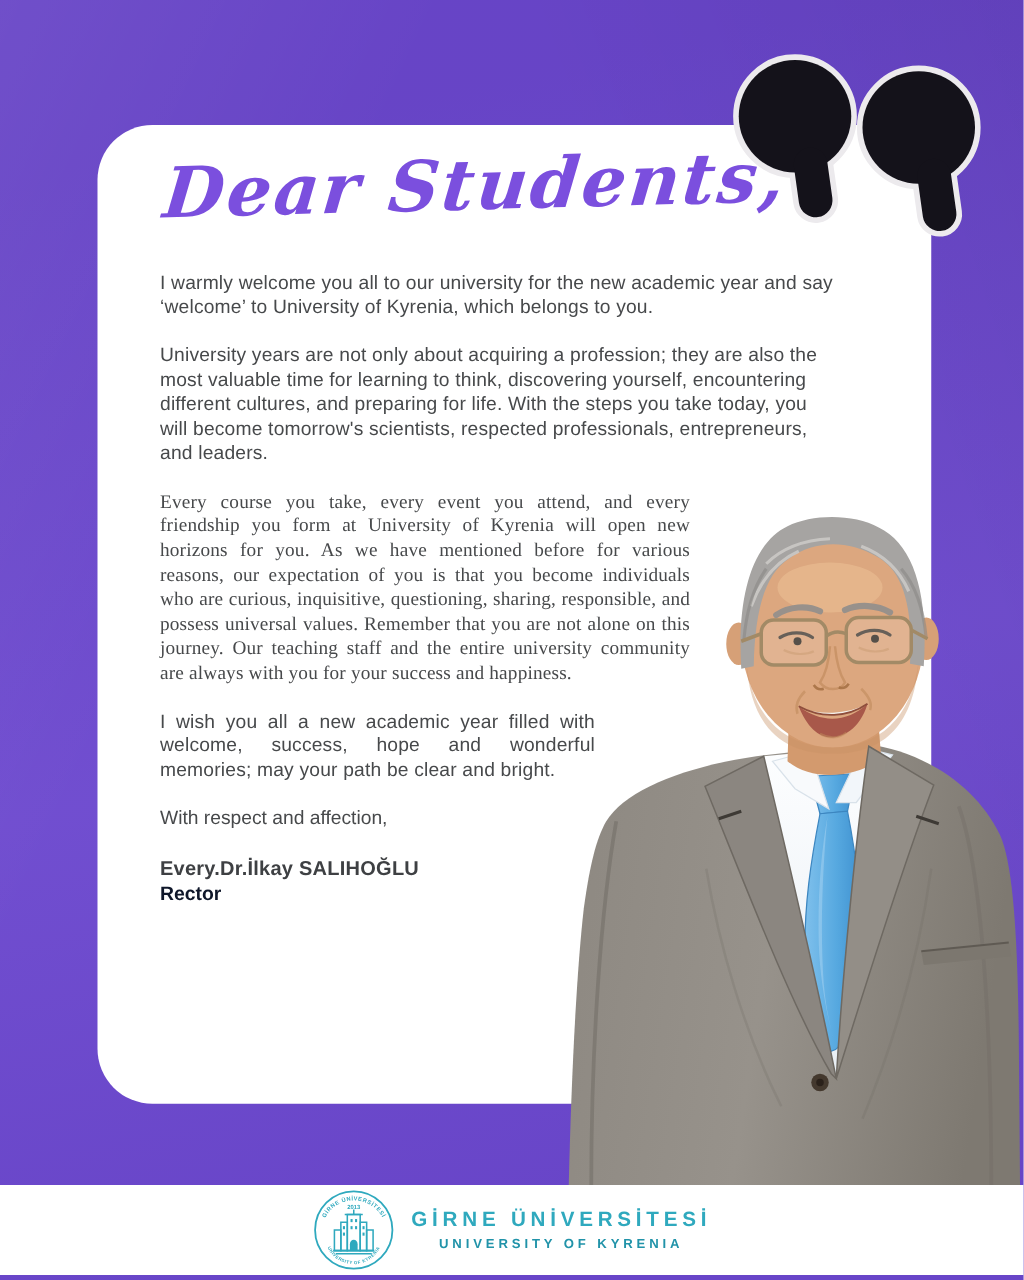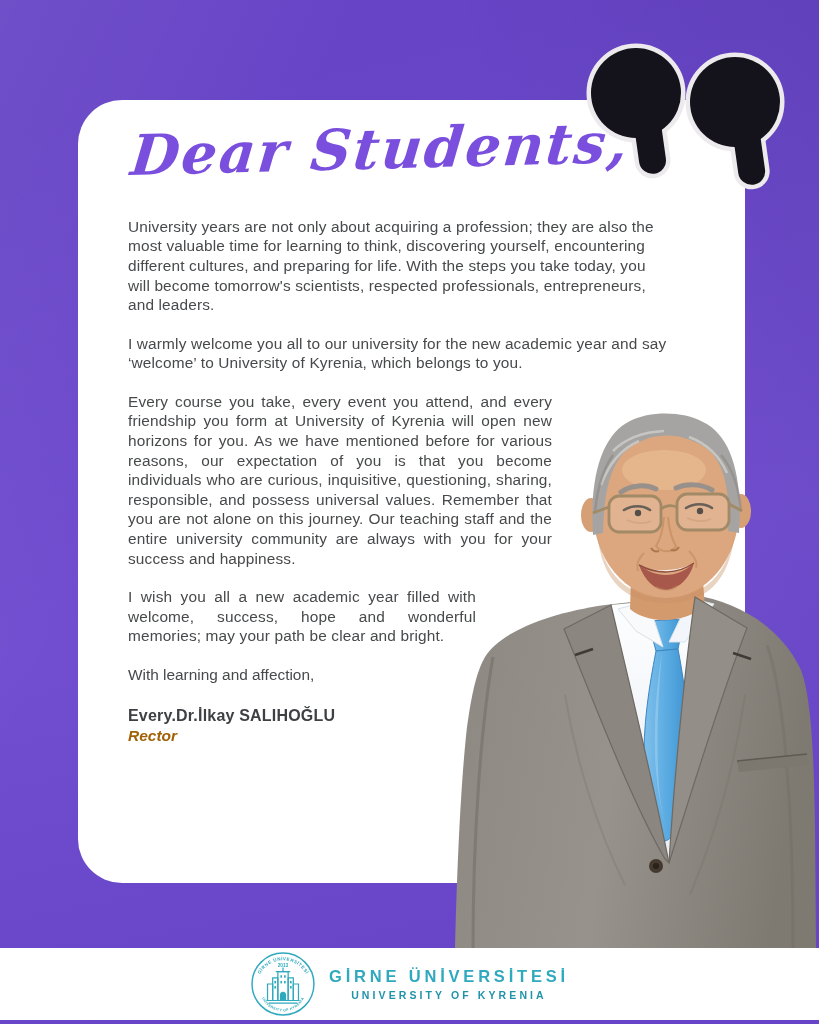--- a/index.html
+++ b/index.html
@@ -23,25 +23,25 @@
   .heading{
     font-family:"DejaVu Serif",serif;font-style:italic;font-weight:600;
     font-size:56px;line-height:1.12;color:#7B4FDE;margin:0 0 30px 0;
     letter-spacing:2px;transform:skewX(-7deg) rotate(-1.5deg);transform-origin:left bottom;
     white-space:nowrap;
   }
   .para{
     margin:0 0 19px 0;font-size:15.4px;line-height:19.6px;color:#47494B;
     letter-spacing:.15px;
   }
-  .para.narrow-a{width:424px;text-align:justify;}
+  .para.narrow-a{width:424px;text-align:justify;font-family:Liberation Serif, serif;}
   .para.narrow-b{width:348px;text-align:justify;}
   .closing{margin:0 0 22px 0;font-size:15.4px;line-height:19.6px;color:#47494B;}
   .sig-name{margin:0;font-size:16px;font-weight:bold;color:#3E4043;letter-spacing:.2px;}
-  .sig-title{margin:2px 0 0 0;font-size:15.5px;font-weight:bold;font-style:italic;color:#a16207;}
+  .sig-title{margin:2px 0 0 0;font-size:15.5px;font-weight:bold;color:#0f172a;}
   .photo{position:absolute;left:415px;top:395px;width:404px;height:553px;z-index:2;}
   .photo svg{display:block;width:100%;height:100%;}
   .quotes{position:absolute;left:582px;top:40px;width:215px;height:150px;z-index:3;}
   .quotes svg{display:block;width:100%;height:100%;}
   .footer{
     position:absolute;left:0;top:948px;width:819px;height:72px;background:#FFFFFF;z-index:4;
     display:flex;align-items:center;justify-content:center;gap:13px;
   }
   .logo{width:66px;height:66px;flex:0 0 auto;}
   .logo svg{display:block;width:100%;height:100%;}
@@ -50,25 +50,25 @@
   .uni-en{font-size:10.5px;font-weight:bold;letter-spacing:3.1px;color:#2193A9;margin-top:3px;white-space:nowrap;}
 </style>
 </head>
 <body>
 
 <div class="poster">
 
   <div class="card">
     <div class="card-content">
       <h1 class="heading">Dear Students,</h1>
+      <p class="para">I warmly welcome you all to our university for the new academic year and say ‘welcome’ to University of Kyrenia, which belongs to you.</p>
       <p class="para">University years are not only about acquiring a profession; they are also the most valuable time for learning to think, discovering yourself, encountering different cultures, and preparing for life. With the steps you take today, you will become tomorrow's scientists, respected professionals, entrepreneurs, and leaders.</p>
-      <p class="para">I warmly welcome you all to our university for the new academic year and say ‘welcome’ to University of Kyrenia, which belongs to you.</p>
       <p class="para narrow-a">Every course you take, every event you attend, and every friendship you form at University of Kyrenia will open new horizons for you. As we have mentioned before for various reasons, our expectation of you is that you become individuals who are curious, inquisitive, questioning, sharing, responsible, and possess universal values. Remember that you are not alone on this journey. Our teaching staff and the entire university community are always with you for your success and happiness.</p>
       <p class="para narrow-b">I wish you all a new academic year filled with welcome, success, hope and wonderful memories; may your path be clear and bright.</p>
-      <p class="closing">With learning and affection,</p>
+      <p class="closing">With respect and affection,</p>
       <p class="sig-name">Every.Dr.İlkay SALIHOĞLU</p>
       <p class="sig-title">Rector</p>
     </div>
   </div>
 
   <div class="photo">
     <svg viewBox="0 0 404 553">
       <defs>
         <linearGradient id="suitg" x1="0" y1="0" x2="1" y2="0.15">
           <stop offset="0" stop-color="#8D8881"></stop>

